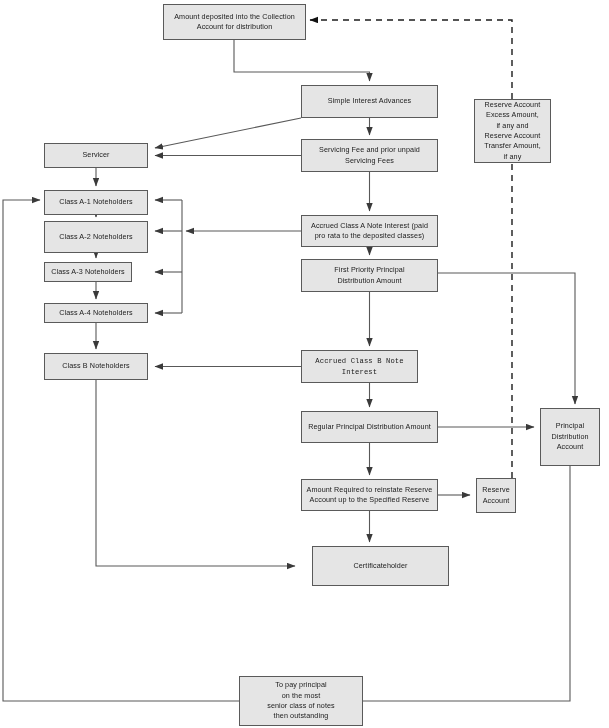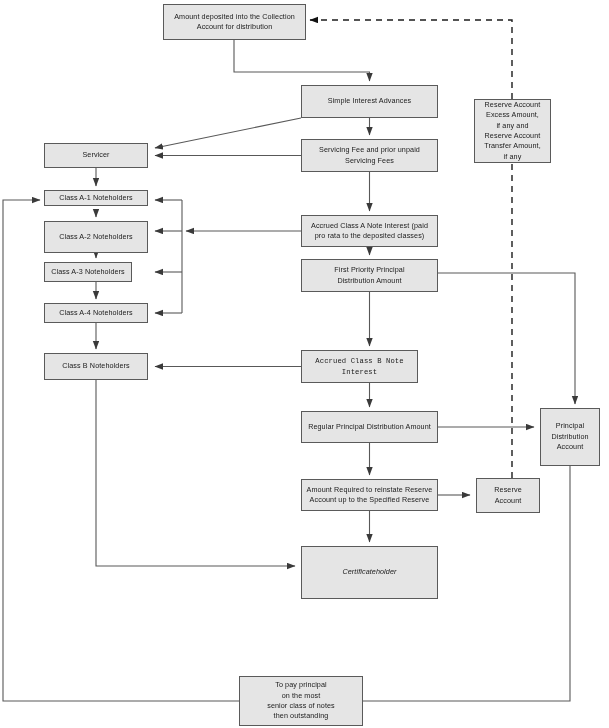--- a/index.html
+++ b/index.html
@@ -141,21 +141,21 @@
 
   <div class="node" style="left:301px;top:139px;width:137px;height:33px;">
     <span>Servicing Fee and prior unpaid
 Servicing Fees</span>
   </div>
 
   <div class="node" style="left:44px;top:143px;width:104px;height:25px;">
     <span>Servicer</span>
   </div>
 
-  <div class="node" style="left:44px;top:190px;width:104px;height:16px;align-items:center;">
+  <div class="node" style="left:44px;top:190px;width:104px;height:25px;align-items:center;">
     <span>Class A-1 Noteholders</span>
   </div>
 
   <div class="node" style="left:44px;top:221px;width:104px;height:32px;">
     <span>Class A-2 Noteholders</span>
   </div>
 
   <div class="node" style="left:301px;top:215px;width:137px;height:32px;">
     <span>Accrued Class A Note Interest (paid
 pro rata to the deposited classes)</span>
@@ -190,26 +190,26 @@
     <span>Principal
 Distribution
 Account</span>
   </div>
 
   <div class="node" style="left:301px;top:479px;width:137px;height:32px;">
     <span>Amount Required to reinstate Reserve
 Account up to the Specified Reserve</span>
   </div>
 
-  <div class="node" style="left:476px;top:478px;width:64px;height:35px;">
+  <div class="node" style="left:476px;top:478px;width:40px;height:35px;">
     <span>Reserve
 Account</span>
   </div>
 
-  <div class="node" style="left:301px;top:546px;width:137px;height:53px;font-style:italic;">
+  <div class="node" style="left:312px;top:546px;width:137px;height:40px;">
     <span>Certificateholder</span>
   </div>
 
   <div class="node" style="left:239px;top:676px;width:124px;height:50px;">
     <span>To pay principal
 on the most
 senior class of notes
 then outstanding</span>
   </div>
 

